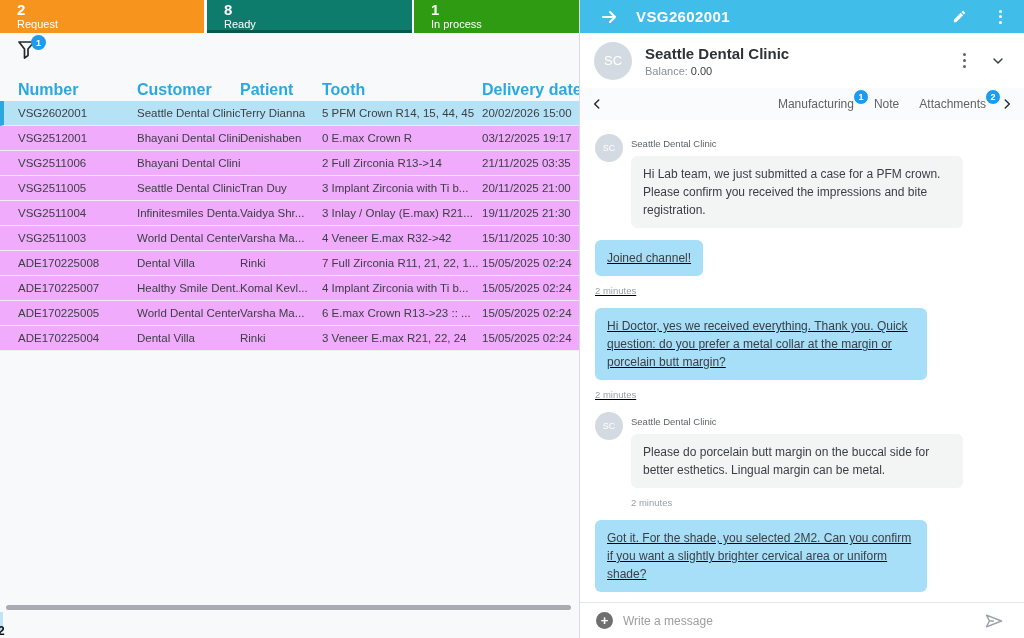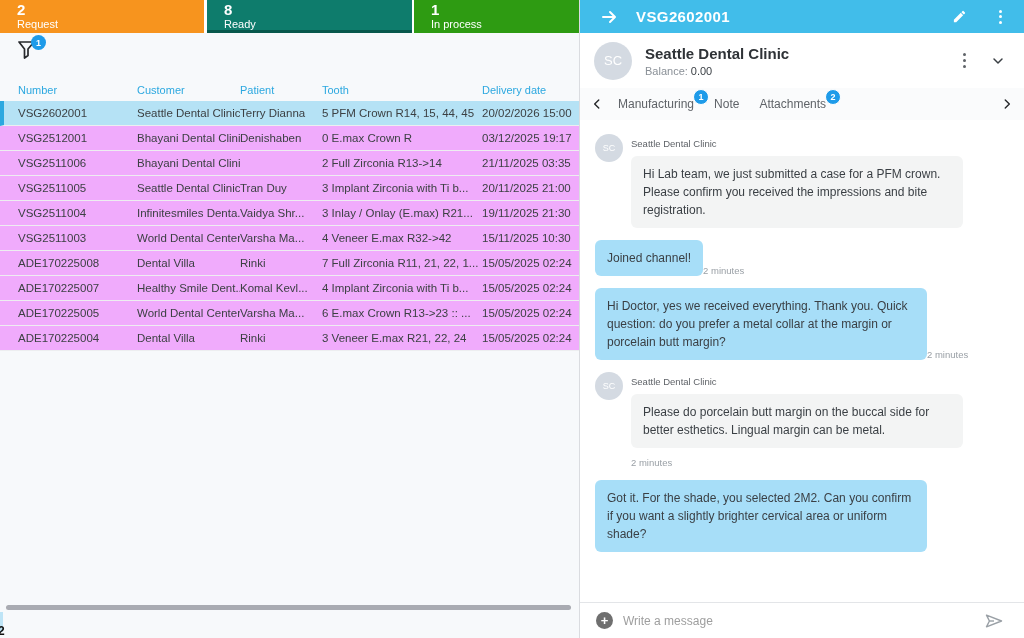--- a/index.html
+++ b/index.html
@@ -18,21 +18,21 @@
   .status-tab:nth-child(2) { width:205px; margin-right:2px; border-bottom:3px solid #07584C; }
   .status-tab:nth-child(3) { flex:1; }
 
   .toolbar { height:46px; position:relative; }
   .filter-btn { position:absolute; left:16px; top:5px; width:26px; height:26px; cursor:pointer; }
   .filter-badge { position:absolute; top:-3px; right:-4px; width:15px; height:15px; border-radius:50%;
     background:#1E9BE9; color:#fff; font-size:9px; font-weight:bold; display:flex;
     align-items:center; justify-content:center; }
 
   .tgrid { display:grid; grid-template-columns:119px 103px 82px 160px 1fr; align-items:center; }
-  .table-header { height:22px; padding-left:18px; color:#2CA8E0; font-size:11px; font-weight:400; }
+  .table-header { height:22px; padding-left:18px; color:#2CA8E0; font-size:16px; font-weight:700; }
   .table-header span { overflow:hidden; white-space:nowrap; }
   .table-body { background:#fff; }
   .trow { height:25px; padding-left:18px; background:#f0abfc; border-bottom:1px solid #EDEEF0;
     font-size:11.5px; color:#3C4043; cursor:pointer; }
   .trow .cell { overflow:hidden; white-space:nowrap; padding-right:6px; }
   .trow.selected { background:#B5E2F5; border-left:4px solid #2CA8E0; padding-left:14px; }
 
   .hscrollbar { position:absolute; left:6px; right:8px; bottom:28px; height:5px;
     border-radius:3px; background:#A9ABB2; cursor:grab; }
   .overflow-sliver { position:absolute; left:0; bottom:6px; width:3px; height:20px; background:#BEE4F6; }
@@ -51,41 +51,41 @@
   .client-row { height:55px; background:#fff; display:flex; align-items:center; padding:0 14px; }
   .avatar-lg { width:38px; height:38px; border-radius:50%; background:#D4DAE2; color:#fff;
     font-size:13px; display:flex; align-items:center; justify-content:center; }
   .client-info { margin-left:13px; flex:1; }
   .client-name { font-size:15px; font-weight:700; color:#2F3337; line-height:18px; }
   .client-balance { font-size:11px; color:#8A9097; margin-top:2px; }
   .client-balance b { color:#3A3F44; font-weight:400; margin-left:3px; }
 
   .tabbar { height:32px; background:#FAFBFC; display:flex; align-items:stretch; padding:0 6px; }
   .tab-scroll { padding:0 4px; display:flex; align-items:center; cursor:pointer; }
-  .tabs { flex:1; display:flex; justify-content:flex-start; align-items:stretch; }
+  .tabs { flex:1; display:flex; justify-content:flex-end; align-items:stretch; }
   .rtab { position:relative; display:flex; align-items:center; font-size:12px; color:#5F6368;
     cursor:pointer; padding:0 10px; }
   .rtab.active { color:#2196F3; border-bottom:3px solid #29ABE2; }
   .rtab .badge { position:absolute; top:1px; right:-5px; width:16px; height:16px; border-radius:50%;
     background:#1E9BE9; color:#fff; font-size:9px; font-weight:bold; display:flex;
     align-items:center; justify-content:center; border:1px solid #fff; }
 
   .chat { position:absolute; top:120px; bottom:36px; left:0; right:0; overflow:hidden;
     padding:14px 12px 0 15px; background:#fff; }
   .msg-received { display:flex; gap:8px; margin-bottom:12px; }
   .avatar-sm { width:28px; height:28px; min-width:28px; border-radius:50%; background:#D4DAE2;
     color:#fff; font-size:9px; display:flex; align-items:center; justify-content:center; }
   .mr-body { flex:1; }
   .mr-name { font-size:9.5px; color:#5F6368; margin:4px 0 7px; }
   .bubble { display:inline-block; border-radius:6px; padding:9px 12px; font-size:12px;
     line-height:1.5; color:#3A3F44; max-width:332px; text-align:left; }
   .bubble.gray { background:#F3F4F4; }
   .bubble.blue { background:#A7DEF8; }
   .msg-time { font-size:9.5px; color:#9AA0A6; margin-top:9px; }
-  .msg-sent { display:flex; flex-direction:row; align-items:flex-end; margin:8px 0 12px; }
+  .msg-sent { display:flex; flex-direction:column; align-items:flex-start; margin:8px 0 12px;text-decoration:underline; }
   .msg-sent .msg-time { margin-right:2px; }
 
   .composer { position:absolute; left:0; right:0; bottom:0; height:36px; background:#fff;
     border-top:1px solid #E3E5E8; display:flex; align-items:center; padding:0 16px; }
   .plus-btn { width:17px; height:17px; min-width:17px; border-radius:50%; background:#6F6F6F;
     color:#fff; font-size:13px; line-height:15px; text-align:center; font-weight:bold;
     cursor:pointer; border:none; }
   .msg-input { flex:1; border:none; outline:none; font-size:12px; color:#3A3F44;
     margin-left:10px; font-family:"Liberation Sans", sans-serif; background:transparent; }
   .msg-input::placeholder { color:#9E9E9E; }

